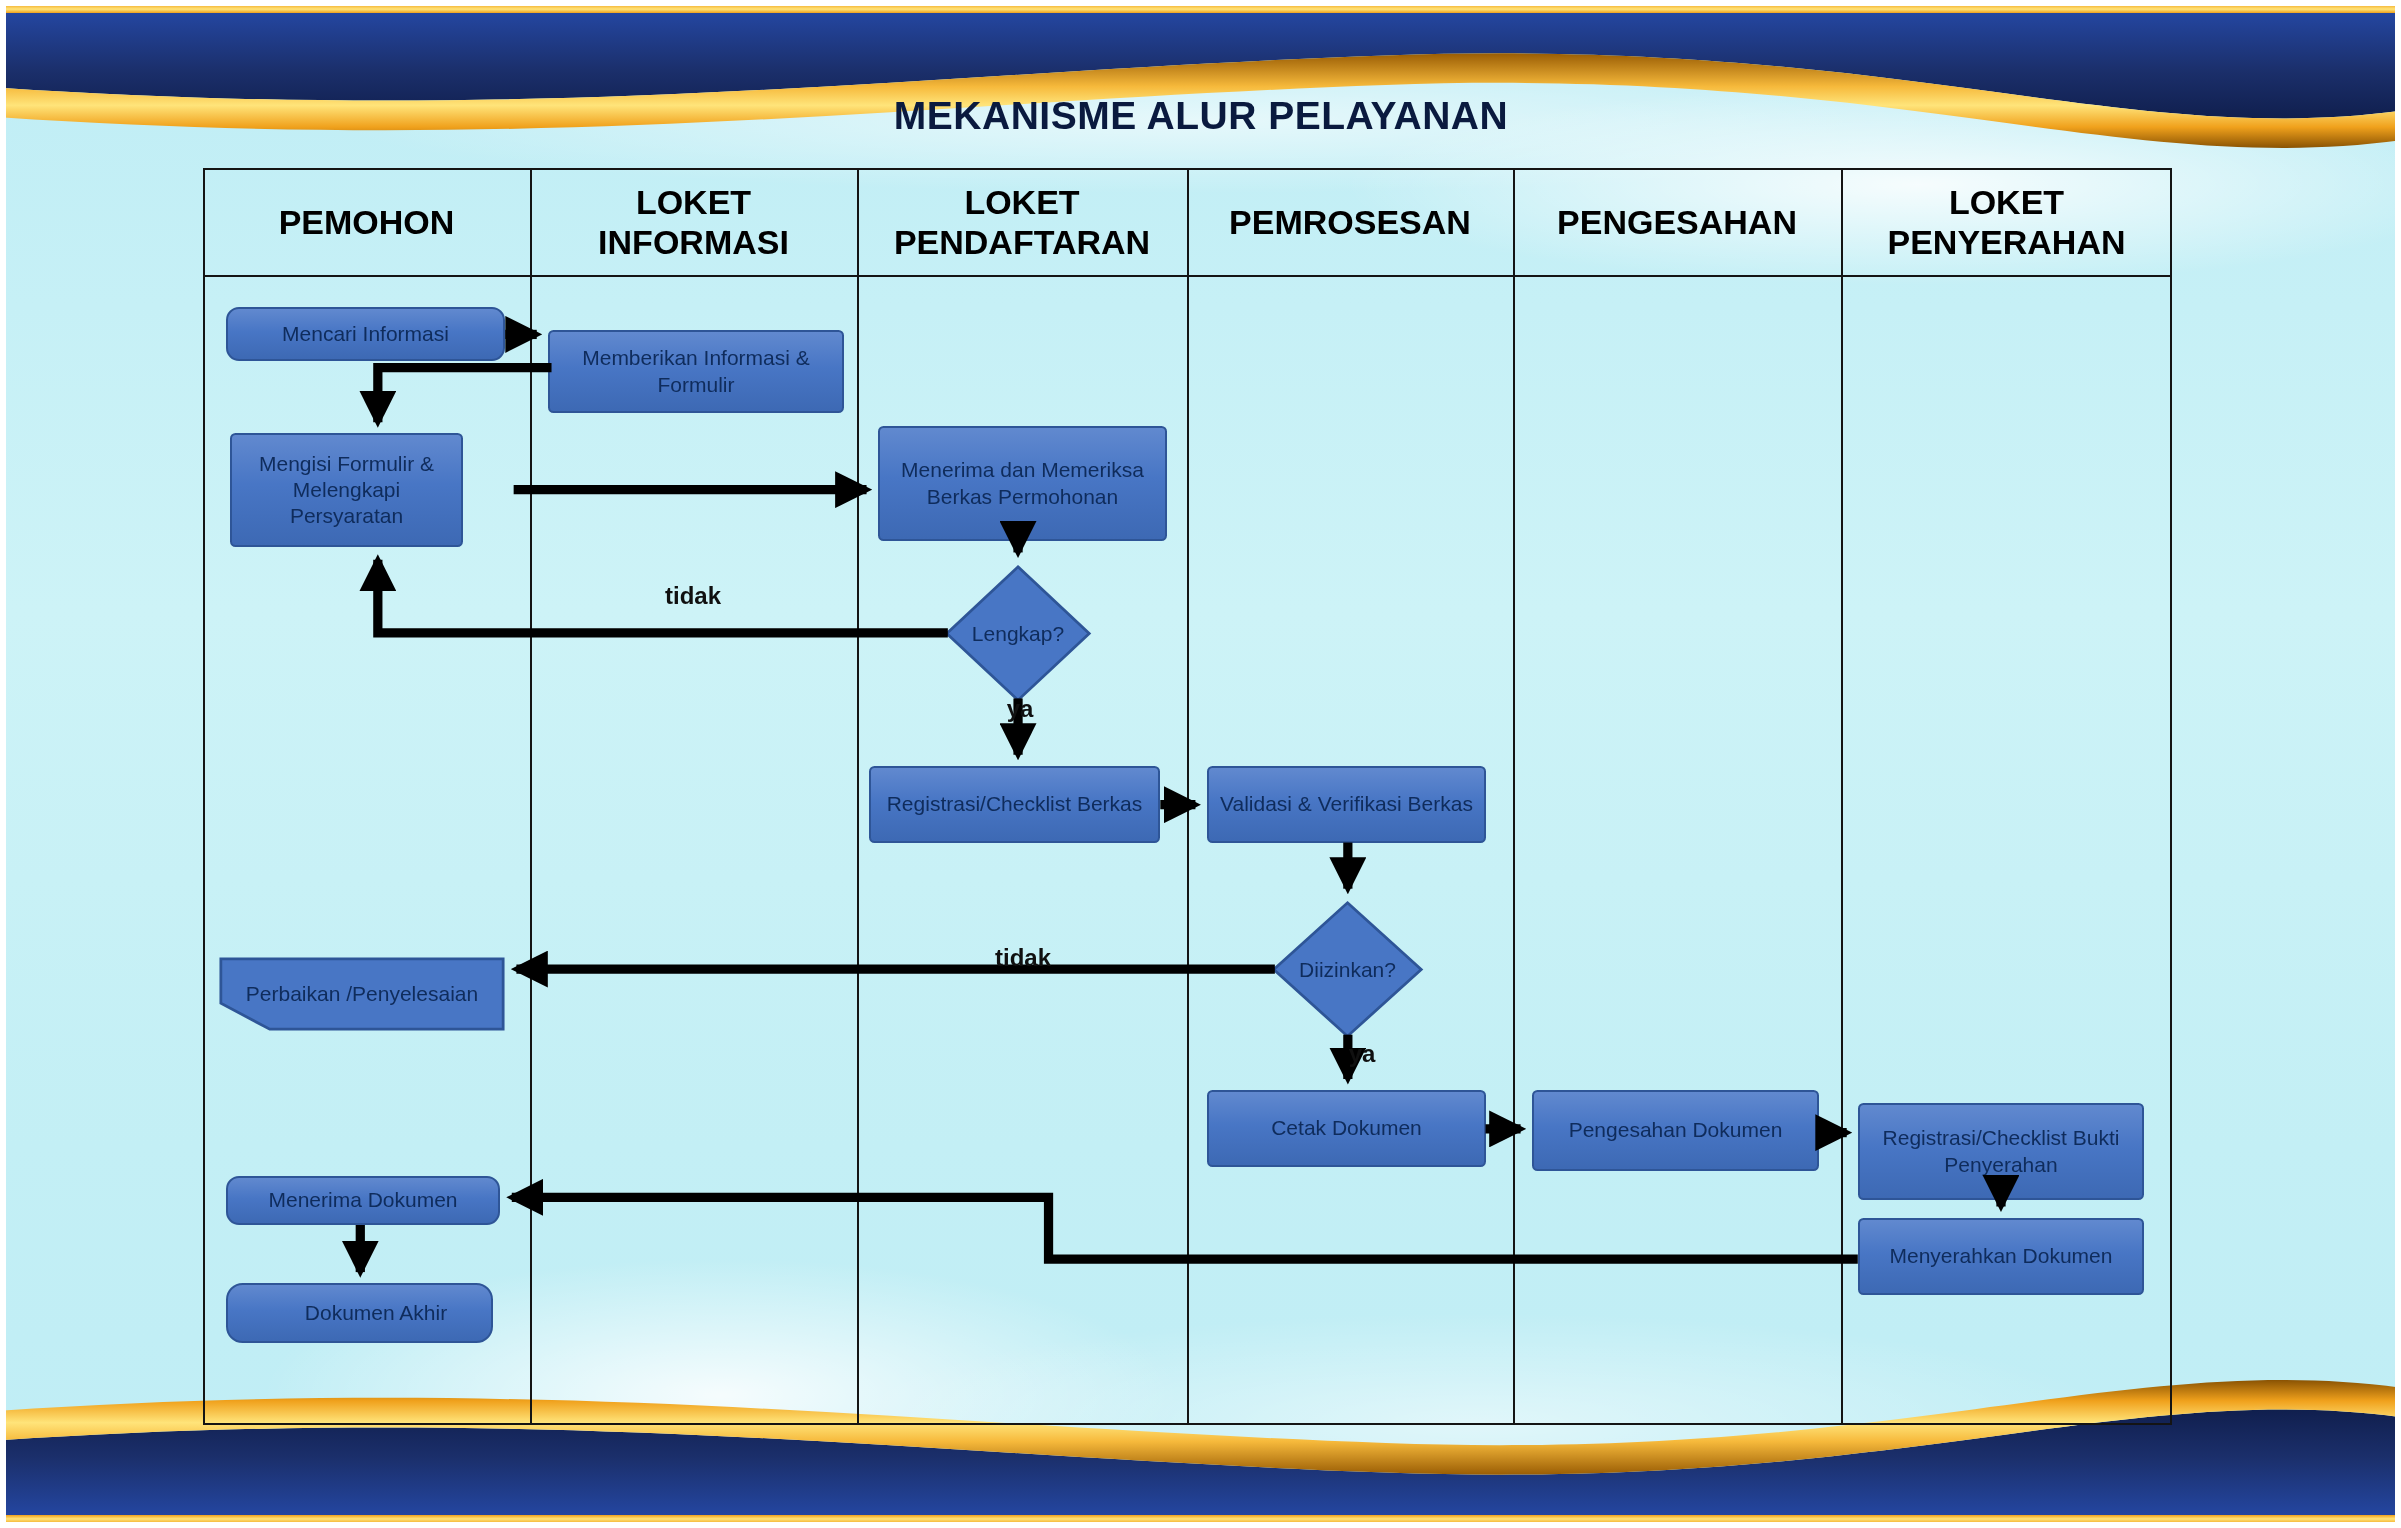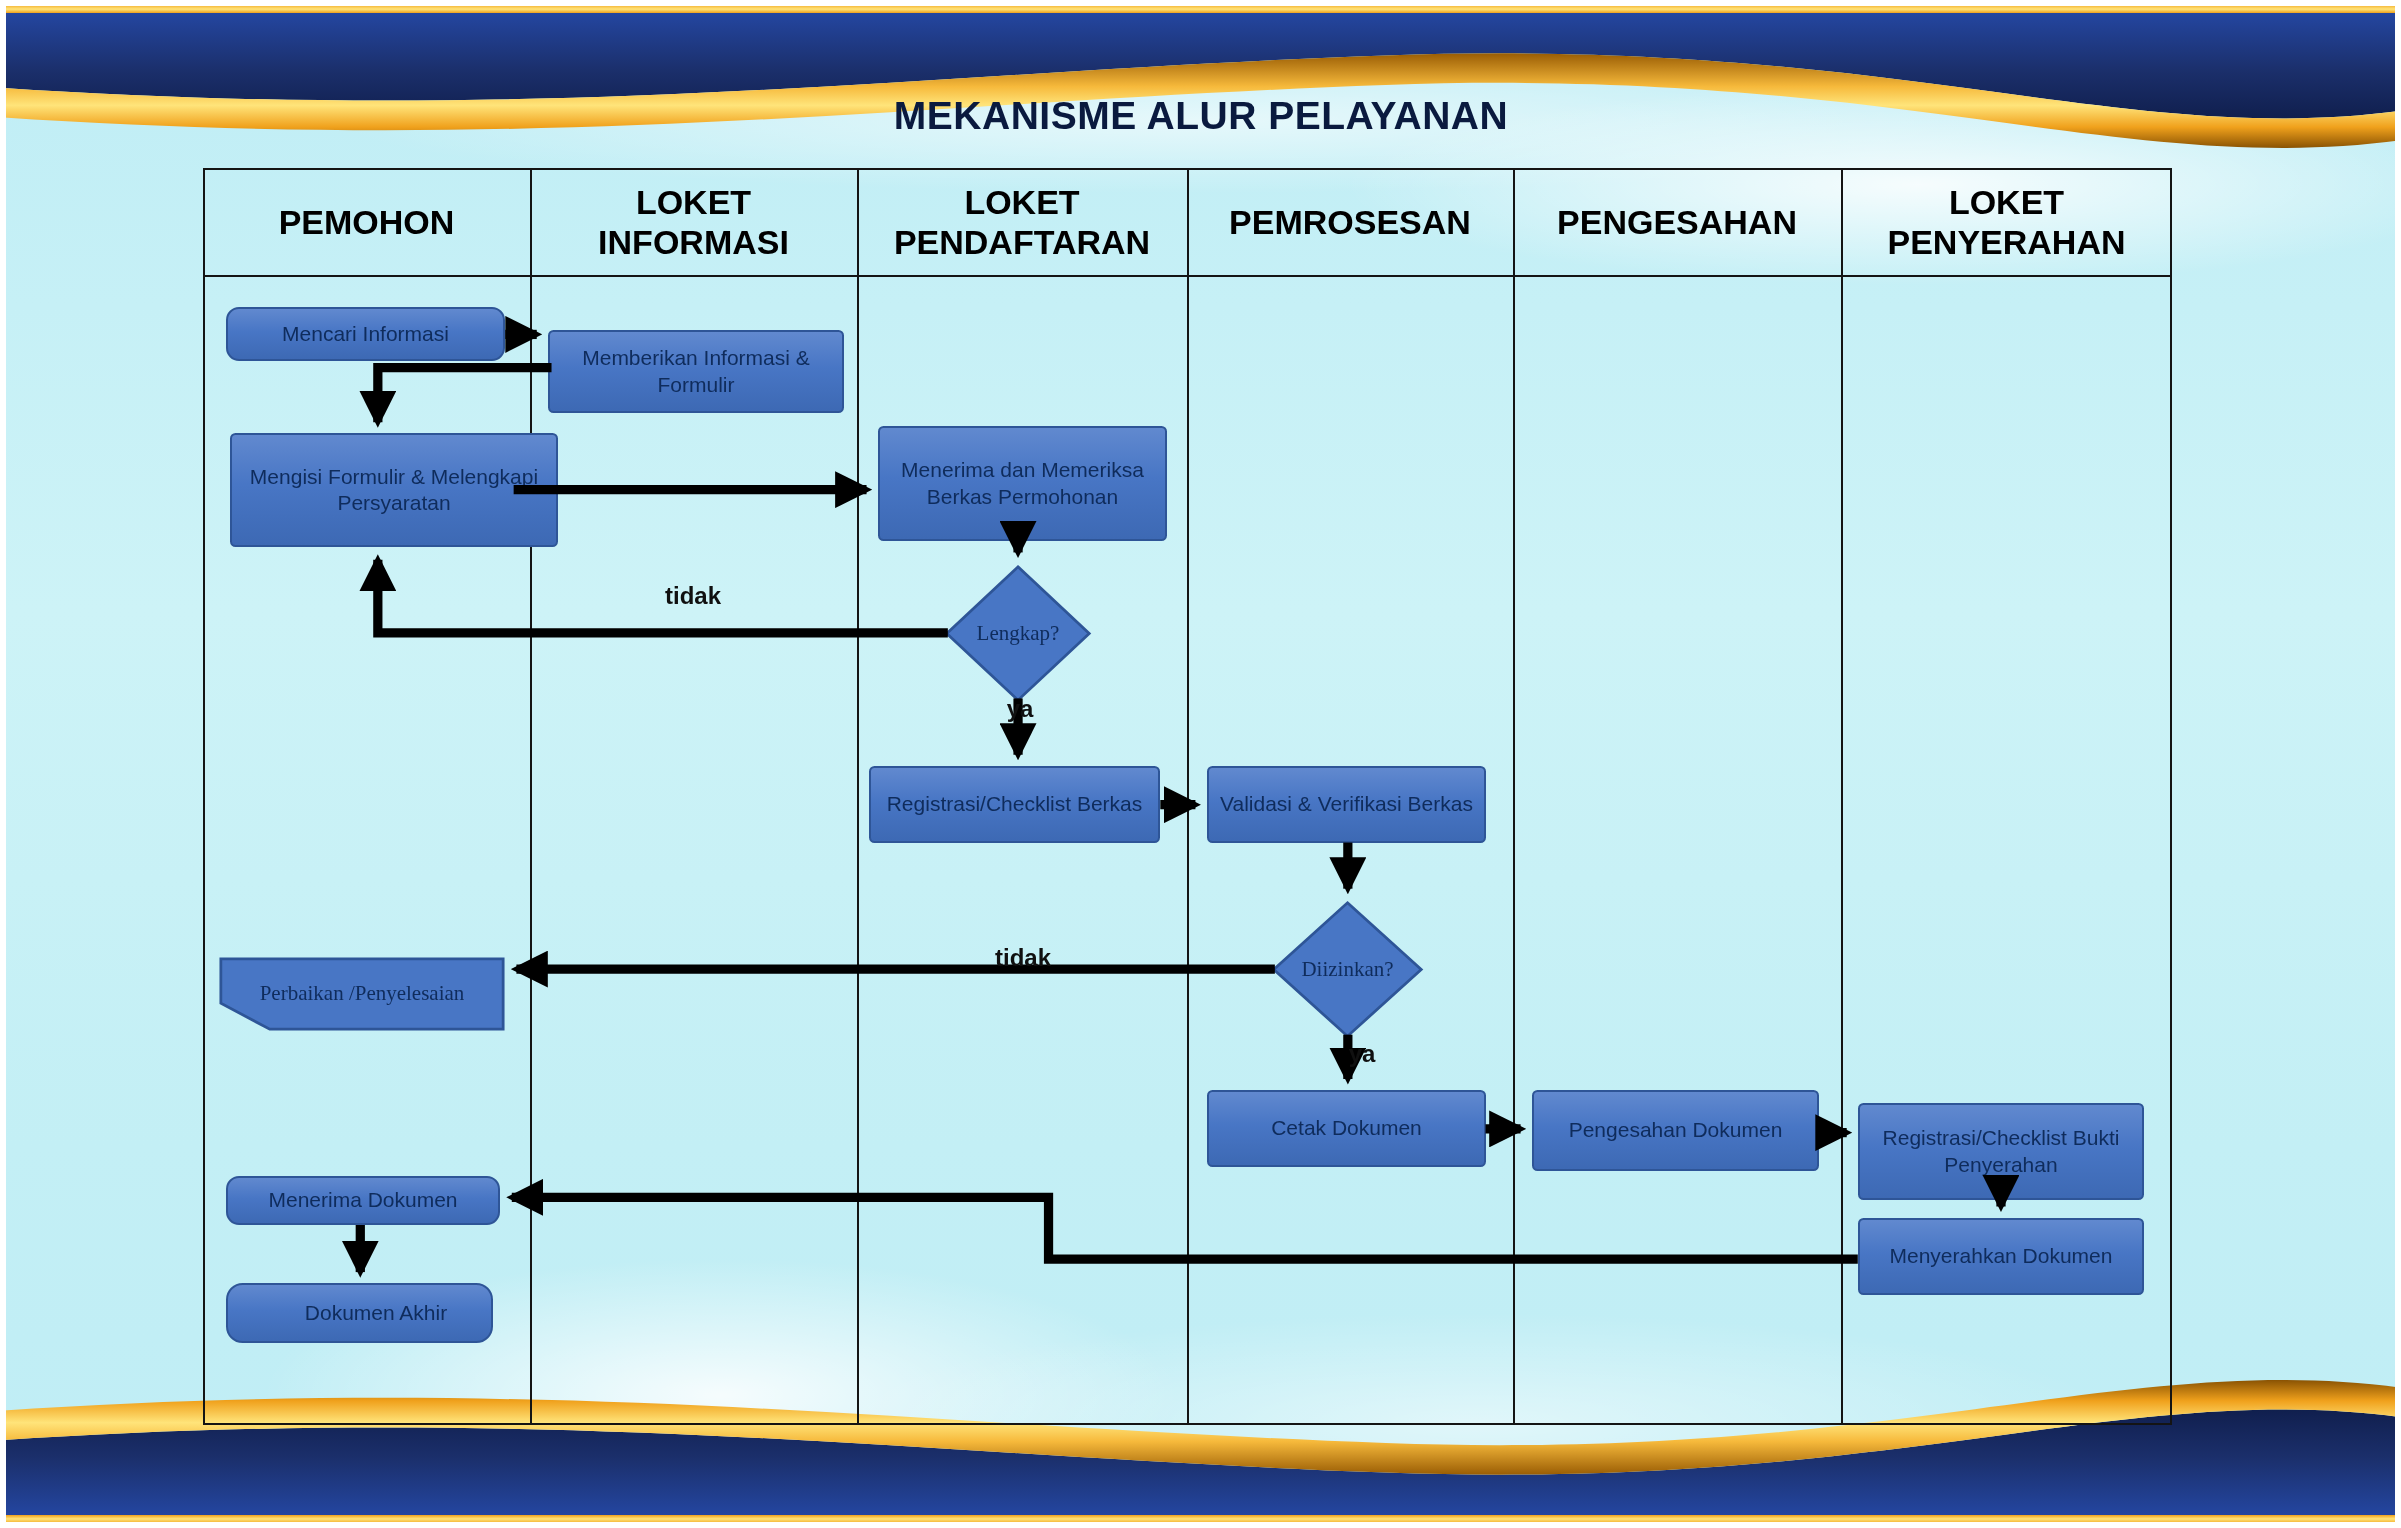--- a/index.html
+++ b/index.html
@@ -37,21 +37,21 @@
   .node { position: absolute; display: flex; align-items: center; justify-content: center; text-align: center;
           background: linear-gradient(180deg, #6189cf 0%, #4876c5 45%, #3d69b4 100%);
           border: 2.8px solid #2e5597; border-radius: 5.5px; color: #0f2c5c;
           font-size: 21px; line-height: 1.24; padding: 3.7px 11px; z-index: 4; }
   .node.rounded   { border-radius: 13px; }
   .node.rounded-lg{ border-radius: 16.6px; padding-left: 44px; }
 
   .shape-node { position: absolute; z-index: 4; }
   .shape-node svg { position: absolute; inset: 0; width: 100%; height: 100%; overflow: visible; }
   .shape-node .lbl { position: absolute; inset: 0; display: flex; align-items: center; justify-content: center;
-                     text-align: center; color: #0f2c5c; font-size: 21px; line-height: 1.2; font-family: Liberation Serif, serif; }
+                     text-align: center; color: #0f2c5c; font-size: 21px; line-height: 1.2; }
 
   
   .edges { position: absolute; left: 0; top: 0; z-index: 5; pointer-events: none; }
 
   .edge-label { position: absolute; z-index: 6; font-size: 24px; color: #101010; text-align: center; font-weight: bold; }
 
   .frame { position: absolute; inset: 0; border: 6.5px solid #ffffff; z-index: 10; pointer-events: none; }
 </style>
 </head>
 <body>
@@ -103,21 +103,21 @@
   <div class="lane-header" style="left:203px;width:327px">PEMOHON</div>
   <div class="lane-header" style="left:857px;width:330px">LOKET PENDAFTARAN</div>
   <div class="lane-header" style="left:1187px;width:326px">PEMROSESAN</div>
   <div class="lane-header" style="left:1513px;width:328px">PENGESAHAN</div>
   <div class="lane-header" style="left:1841px;width:331px">LOKET PENYERAHAN</div>
 
   <div class="node rounded" style="left:226px;top:307px;width:279px;height:54px">Mencari Informasi</div>
 
   <div class="node" style="left:548px;top:330px;width:296px;height:83px">Memberikan Informasi &amp; Formulir</div>
 
-  <div class="node" style="left:230px;top:433px;width:328px;height:114px">Mengisi Formulir &amp; Melengkapi Persyaratan</div>
+  <div class="node" style="left:230px;top:433px;width:233px;height:114px">Mengisi Formulir &amp; Melengkapi Persyaratan</div>
 
   <div class="node" style="left:878px;top:426px;width:289px;height:115px">Menerima dan Memeriksa Berkas Permohonan</div>
 
   <div class="shape-node" style="left:944px;top:564px;width:148px;height:139px">
     <svg viewBox="0 0 160 150" preserveAspectRatio="none">
       <polygon points="80,3 157,75 80,147 3,75" fill="#4876c5" stroke="#2e5597" stroke-width="3"></polygon>
     </svg>
     <span class="lbl">Lengkap?</span>
   </div>
 

